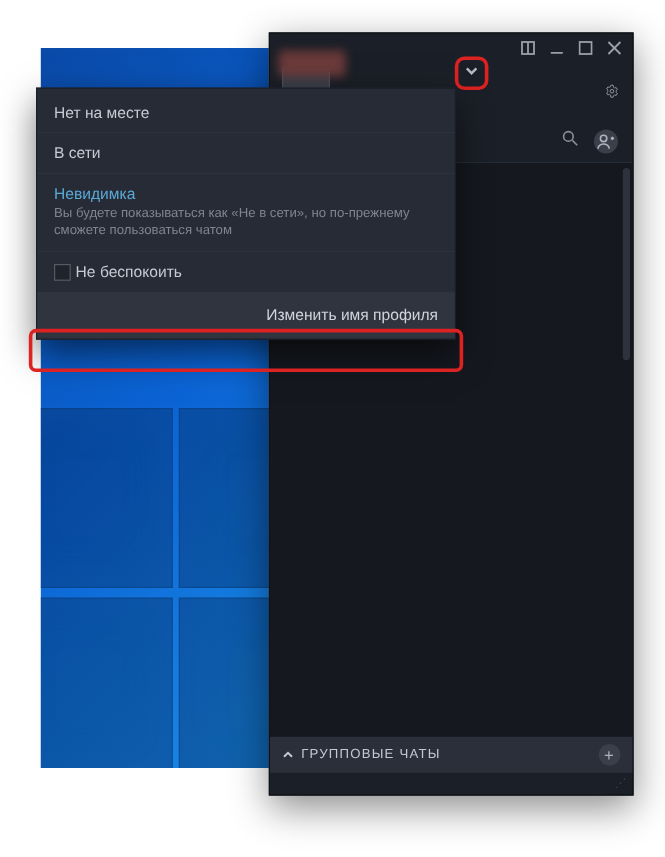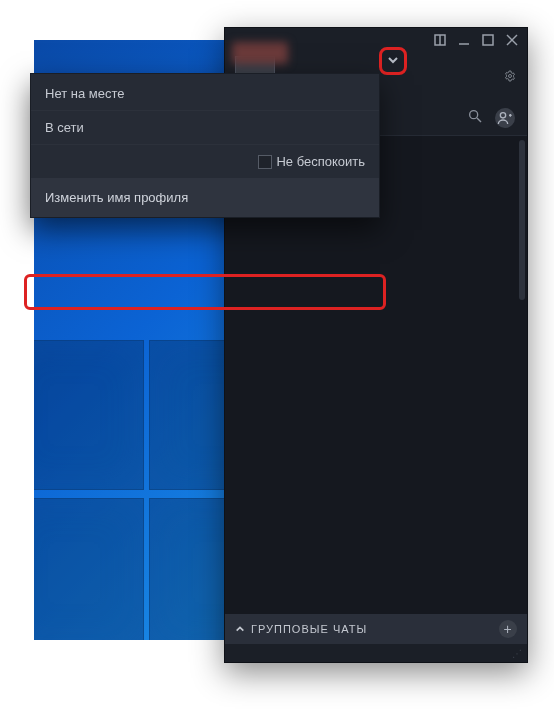--- a/index.html
+++ b/index.html
@@ -44,23 +44,23 @@
   .chevron-badge { position:absolute; left:379px; top:47px; width:28px; height:28px; border:3px solid #d22; border-radius:8px; display:flex; align-items:center; justify-content:center; background:rgba(30,33,40,.0); }
   .chevron-badge svg { width:12px; height:12px; stroke:#b5bac4; stroke-width:2; fill:none; }
 
   
   .dropdown { position:absolute; left:30px; top:73px; width:350px; background:#262b35; box-shadow: 0 12px 28px rgba(0,0,0,.55); border:1px solid #1a1e26; }
   .dd-item { padding: 9px 14px 9px 14px; color:#c6cad2; font-size:13px; border-top:1px solid rgba(255,255,255,.03); cursor:default; }
   .dd-item:first-child { border-top:none; padding-top:12px;}
   .dd-sub { color:#7f858f; font-size:11px; margin-top:2px; line-height:1.3; }
   .dd-invisible .dd-title { color:#5aa9d6; }
   .dd-title { font-size:13px; }
-  .dd-dnd { display:flex; align-items:flex-start; gap:4px;justify-content:flex-end; }
+  .dd-dnd { display:flex; align-items:flex-start; gap:4px; }
   .chk { width:14px; height:14px; border:1px solid #555b66; margin-top:1px; background:#1f232b; flex:0 0 auto;}
-  .dd-edit { background:#2f343f; padding:12px 14px; color:#d0d4dc; font-size:13px; }
+  .dd-edit { background:#2f343f; padding:12px 14px; color:#d0d4dc; font-size:13px;text-align:right; }
 
   
   .edit-highlight { position:absolute; left:24px; top:274px; width:362px; height:36px; border:3px solid #d22; border-radius:6px; pointer-events:none; }
 
   .blur-name { filter: blur(4px); background:#6b3a3a; width:56px; height:22px; border-radius:3px; position:absolute; left:232px; top:42px; }
 </style>
 </head>
 <body>
 
 <div class="stage">
@@ -157,20 +157,24 @@
     </span>
   </div>
 
   <div class="dropdown">
     <div class="dd-item">
       <div class="dd-title">Нет на месте</div>
     </div>
     <div class="dd-item">
       <div class="dd-title">В сети</div>
     </div>
+    <div class="dd-item dd-invisible">
+      <div class="dd-title">Невидимка</div>
+      <div class="dd-sub">Вы будете показываться как «Не в сети», но по-прежнему сможете пользоваться чатом</div>
+    </div>
     <div class="dd-item">
       <div class="dd-dnd">
         <div class="chk"></div>
         <div>
           <div class="dd-title">Не беспокоить</div>
         </div>
       </div>
     </div>
     <div class="dd-edit">
       <span>Изменить имя профиля</span>

